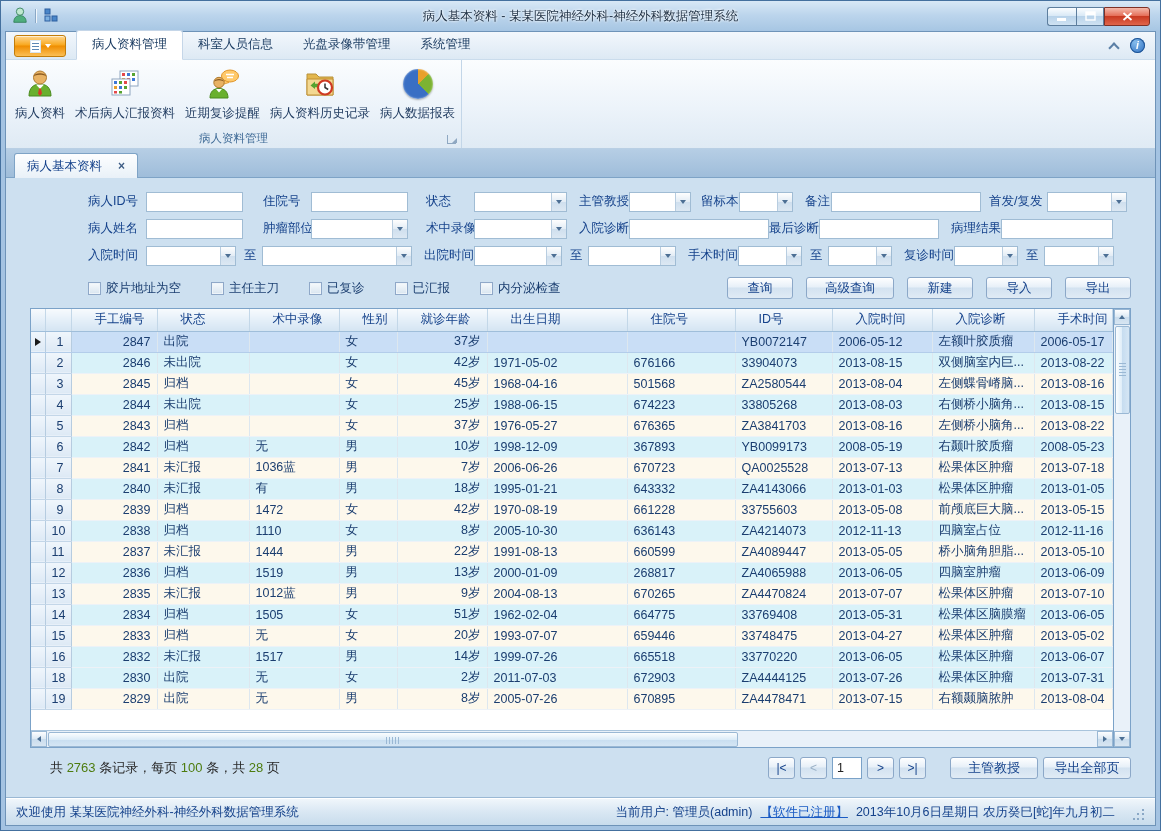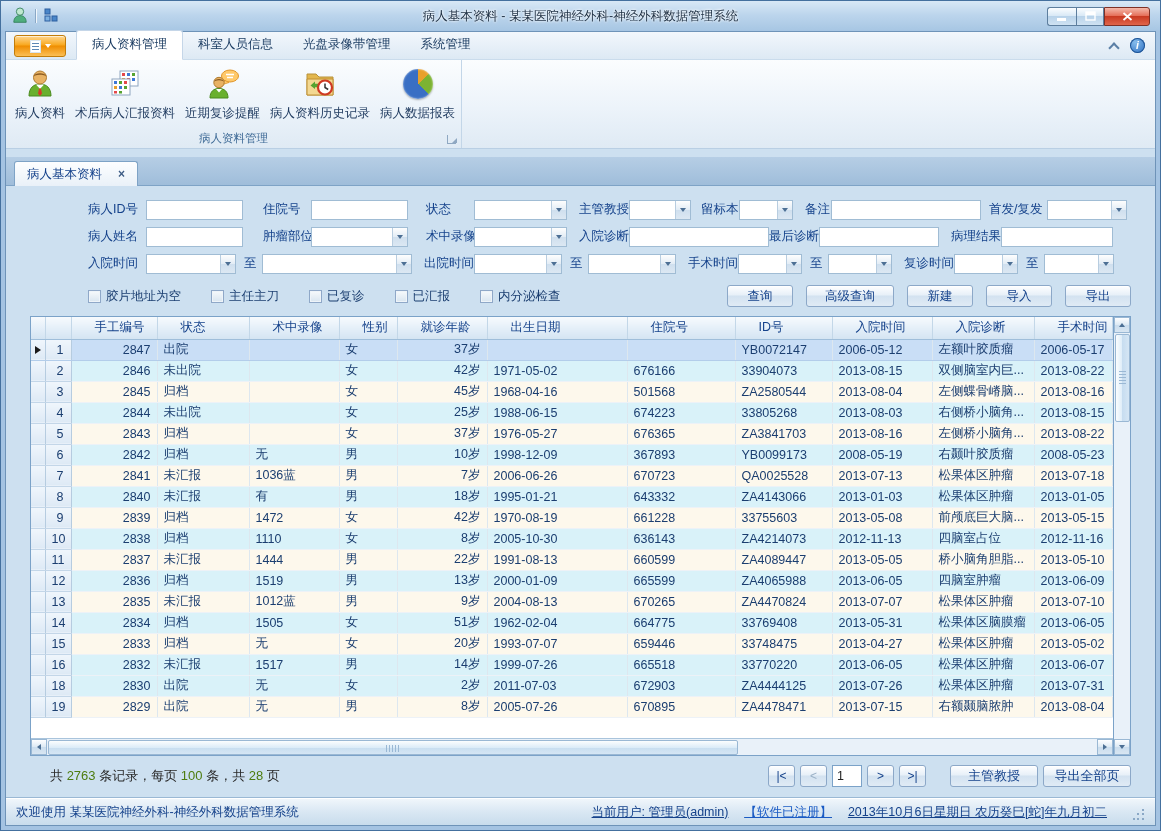--- a/index.html
+++ b/index.html
@@ -55,21 +55,21 @@
   .pie-icon { width:30px; height:30px; border-radius:50%;
     background:conic-gradient(#e8a02c 0 45deg,#7cb332 45deg 135deg,#3a6fc4 135deg 360deg);
     box-shadow:inset 0 0 2px rgba(255,255,255,.7),0 1px 2px rgba(0,0,0,.3); }
   .rgroup-label { height:18px; text-align:center; font-size:11.5px; color:#3e6a96; line-height:17px; }
   .dlg-launcher { position:absolute; right:5px; bottom:4px; width:9px; height:9px;
     border-left:1px solid #8fa8c2; border-bottom:1px solid #8fa8c2; }
   .dlg-launcher::after { content:""; position:absolute; right:-1px; bottom:0; width:0; height:0;
     border-left:5px solid transparent; border-bottom:5px solid #8fa8c2; }
 
   
-  .doc-tabs { height:29px; flex:0 0 auto; background:linear-gradient(#b6cee5,#9fbdda); padding:4px 8px 0; display:flex; border-bottom:1px solid #7ea3c6;margin-top:8px; }
+  .doc-tabs { height:29px; flex:0 0 auto; background:linear-gradient(#b6cee5,#9fbdda); padding:4px 8px 0; display:flex; border-bottom:1px solid #7ea3c6; }
   .dtab { background:linear-gradient(#fdfeff,#e9f1f8); border:1px solid #7ea3c6; border-bottom:none; border-radius:3px 3px 0 0;
     padding:0 12px; color:#15428b; display:flex; gap:16px; align-items:center; height:25px; }
   .dtab-close { color:#3e5d85; font-weight:bold; font-size:12px; line-height:1; }
 
   
   .content { flex:1; min-height:0; background:#cde0f0; padding:10px 24px 0; display:flex; flex-direction:column; overflow:hidden; }
 
   .filter-row { display:flex; align-items:center; height:27px; padding-left:58px; color:#15428b; white-space:nowrap; }
   .flabel { display:inline-block; }
   .lw58{width:58px} .lw48{width:48px} .lw50{width:50px} .lw38{width:38px} .lw26{width:26px} .lw14{width:14px}
@@ -130,21 +130,21 @@
   .pager { margin-left:auto; display:flex; align-items:center; gap:5px; }
   .pbtn { width:27px; height:22px; line-height:20px; font-size:12px; }
   .pbtn.disabled { color:#9ab0c6; }
   .page-input { width:30px; height:22px; border:1px solid #7ba2c8; padding:0 4px; font-size:12.5px; color:#222; outline:none; }
   .exp { width:88px; }
   .gap24 { width:14px; }
 
   
   .statusbar { height:27px; flex:0 0 auto; border-top:1px solid #fff; box-shadow:0 -1px 0 #9ab8d4;
     background:linear-gradient(#f0f6fb,#d9e7f3 50%,#c8dcec); display:flex; align-items:center; padding:0 10px; color:#15428b; }
-  .status-right { margin-left:auto; display:flex; align-items:flex-end; gap:16px;text-decoration:underline; }
+  .status-right { margin-left:auto; display:flex; align-items:flex-end; gap:8px; }
   .reg-link { color:#1a5bc4; text-decoration:underline; }
   .grip { width:12px; height:12px; margin-left:10px;
     background:radial-gradient(circle 1.2px at 10px 10px,#8aa8c6 98%,transparent), radial-gradient(circle 1.2px at 10px 5px,#8aa8c6 98%,transparent),
     radial-gradient(circle 1.2px at 5px 10px,#8aa8c6 98%,transparent), radial-gradient(circle 1.2px at 10px 1px,#8aa8c6 98%,transparent),
     radial-gradient(circle 1.2px at 5px 5px,#8aa8c6 98%,transparent), radial-gradient(circle 1.2px at 1px 10px,#8aa8c6 98%,transparent); }
 </style>
 </head>
 <body>
 
 <div class="window">
@@ -645,21 +645,21 @@
                 </tr>
                 <tr class="even">
                   <td class="c-mark"></td>
                   <td class="c-num">12</td>
                   <td class="c-manual-no">2836</td>
                   <td class="c-status">归档</td>
                   <td class="c-intraop-video">1519</td>
                   <td class="c-gender">男</td>
                   <td class="c-age">13岁</td>
                   <td class="c-birth-date">2000-01-09</td>
-                  <td class="c-hospital-no">665599</td>
+                  <td class="c-hospital-no">268817</td>
                   <td class="c-id-no">ZA4065988</td>
                   <td class="c-admission-date">2013-06-05</td>
                   <td class="c-admission-diagnosis">四脑室肿瘤</td>
                   <td class="c-surgery-date">2013-06-09</td>
                 </tr>
                 <tr class="odd">
                   <td class="c-mark"></td>
                   <td class="c-num">13</td>
                   <td class="c-manual-no">2835</td>
                   <td class="c-status">未汇报</td>

